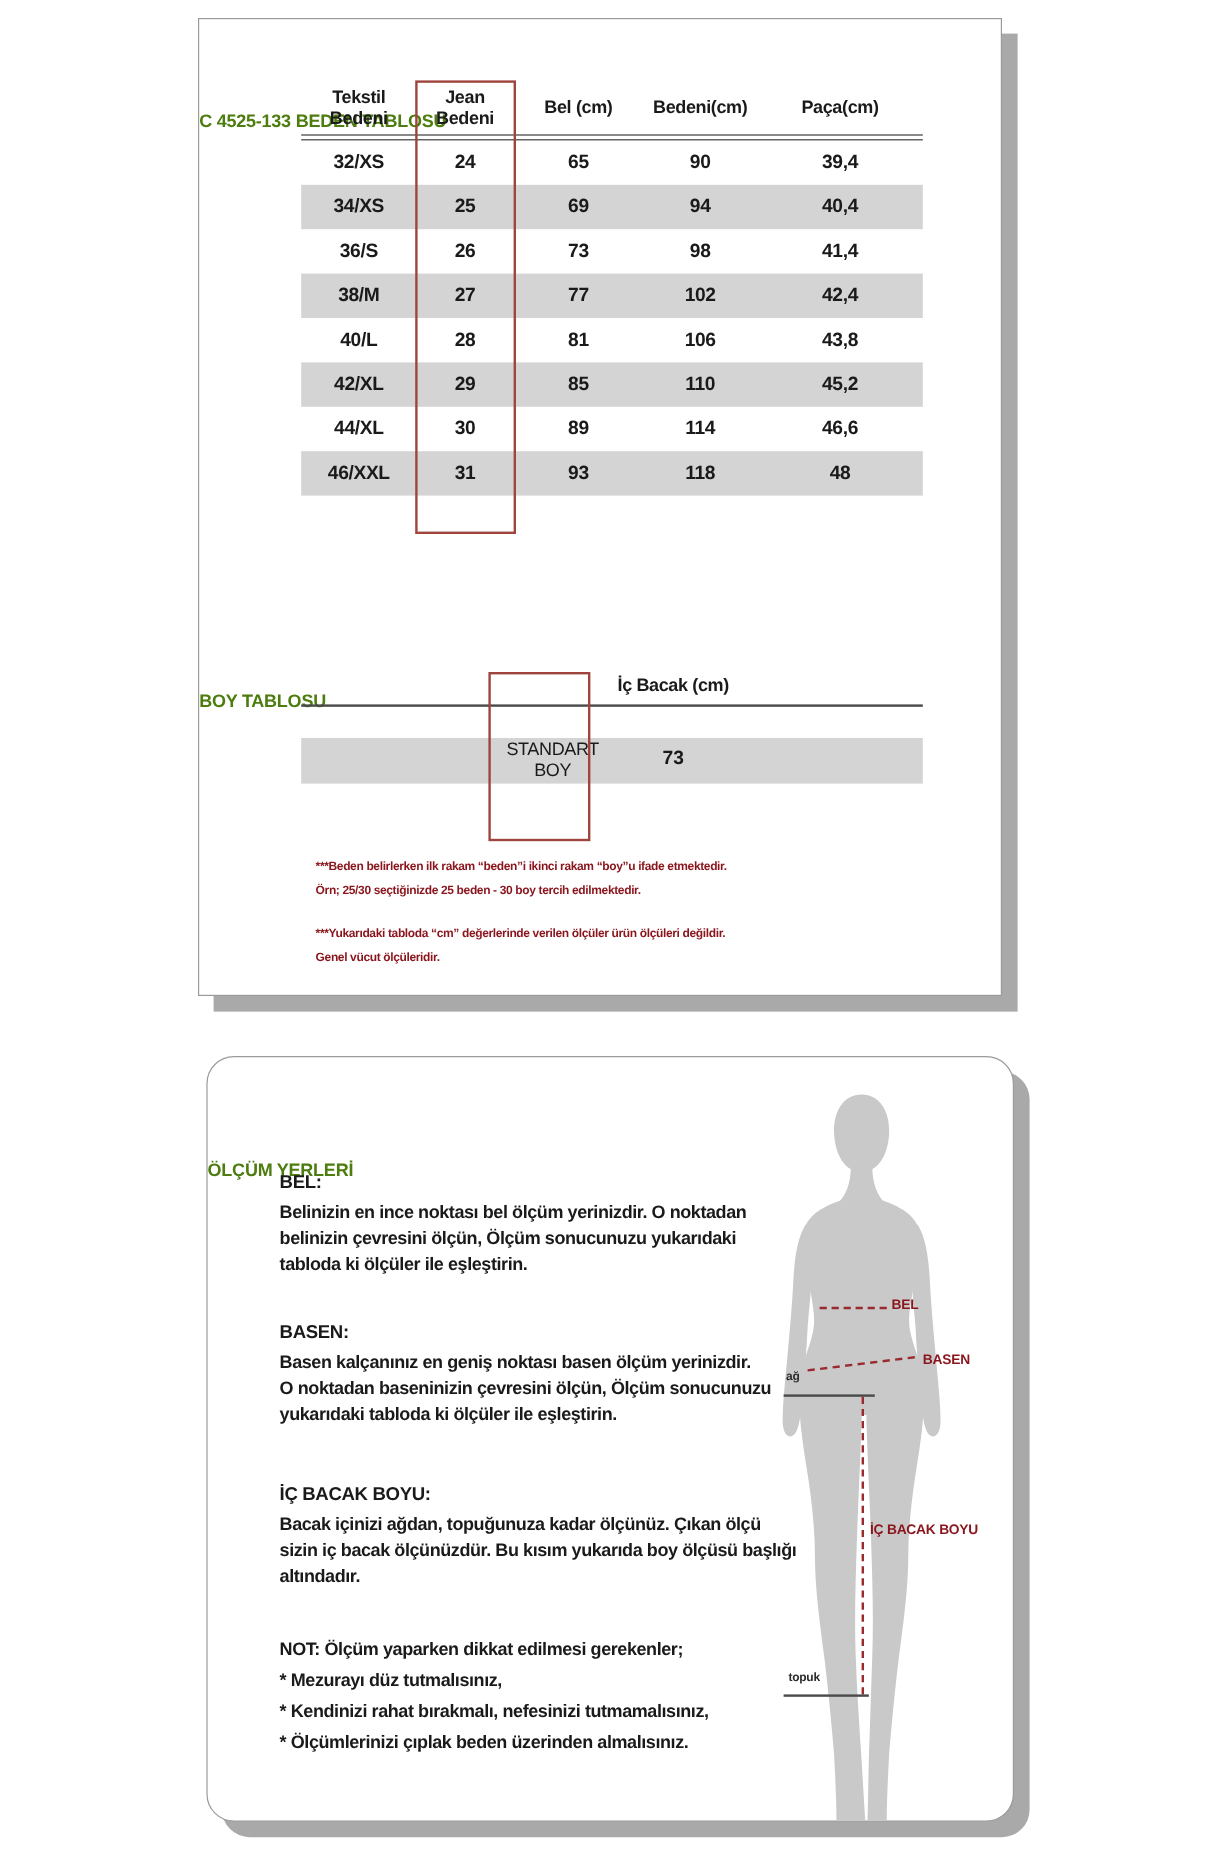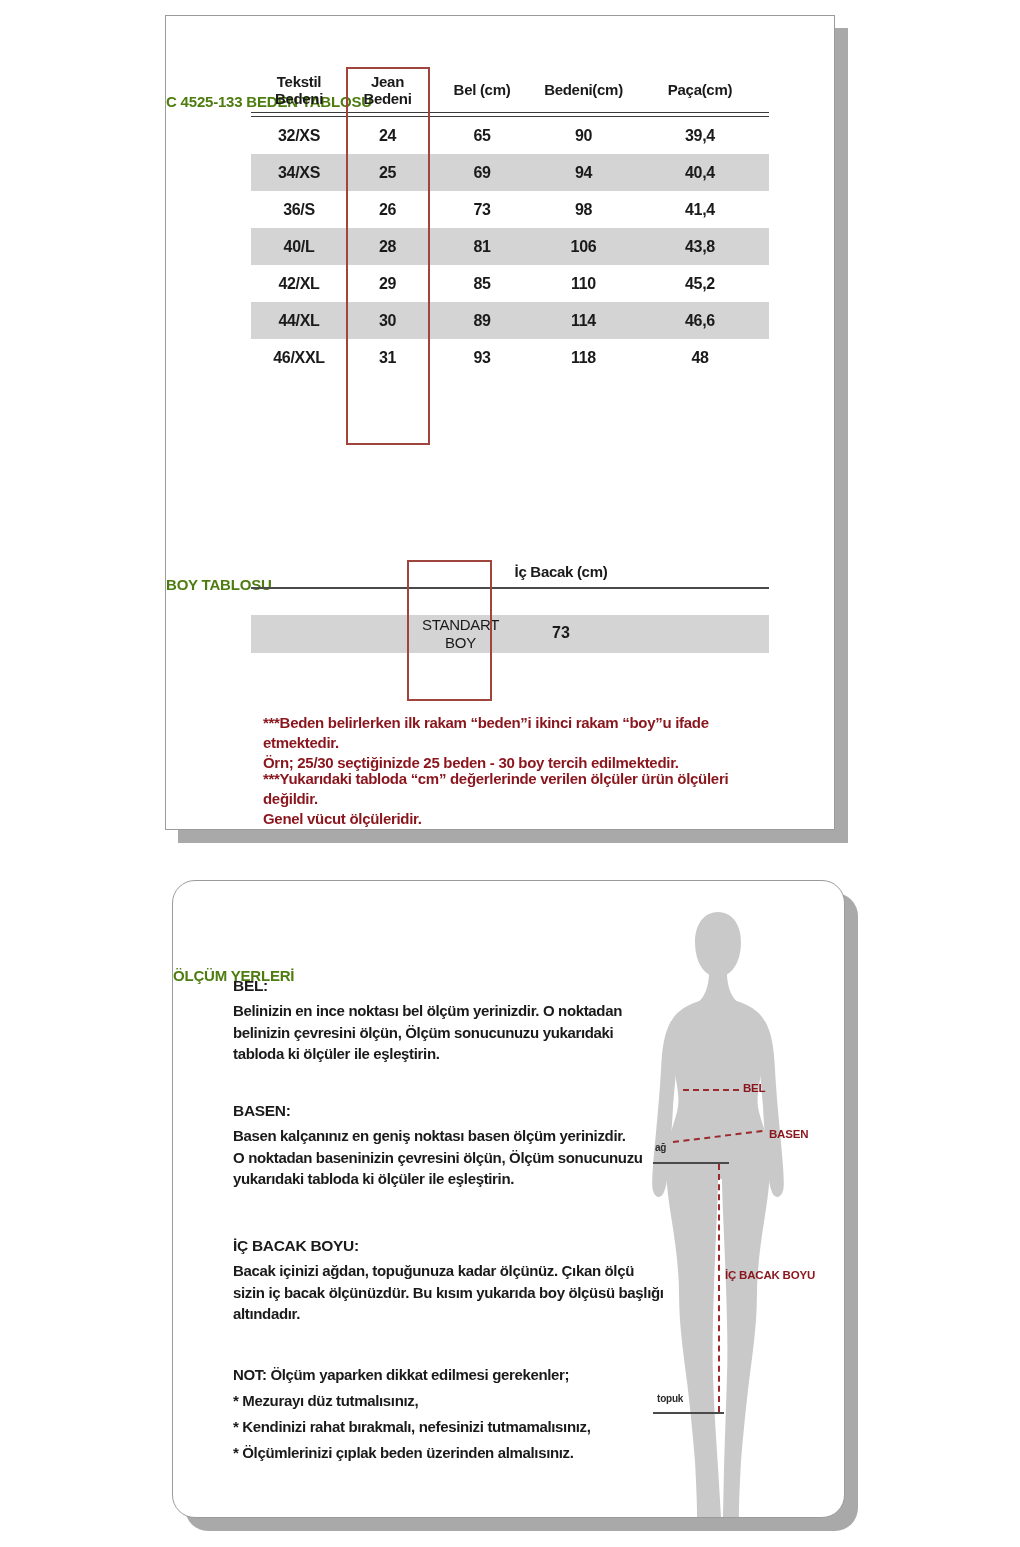--- a/index.html
+++ b/index.html
@@ -52,21 +52,21 @@
   #boy-label{
     position:absolute;left:256px;top:600px;width:77px;text-align:center;
     font-weight:normal;font-size:15px;line-height:18px;white-space:pre-line;letter-spacing:-0.3px;
   }
   #boy-value{
     position:absolute;left:340px;top:608px;width:110px;text-align:center;
     font-weight:bold;font-size:16px;
   }
   .footnote{
     position:absolute;left:97px;width:510px;
-    color:#8a151d;font-weight:bold;font-size:15px;line-height:20px;
+    color:#8a151d;font-weight:bold;font-size:10px;line-height:20px;
     white-space:pre-line;letter-spacing:-0.3px;
   }
   #footnote1{top:697px;}
   #footnote2{top:753px;}
   
   .sec-head{
     position:absolute;left:60px;font-weight:bold;font-size:15.5px;letter-spacing:-0.3px;
   }
   .sec-body{
     position:absolute;left:60px;width:440px;
@@ -134,20 +134,27 @@
       <div>40,4</div>
     </div>
     <div class="trow">
       <div>36/S</div>
       <div>26</div>
       <div>73</div>
       <div>98</div>
       <div>41,4</div>
     </div>
     <div class="trow">
+      <div>38/M</div>
+      <div>27</div>
+      <div>77</div>
+      <div>102</div>
+      <div>42,4</div>
+    </div>
+    <div class="trow">
       <div>40/L</div>
       <div>28</div>
       <div>81</div>
       <div>106</div>
       <div>43,8</div>
     </div>
     <div class="trow">
       <div>42/XL</div>
       <div>29</div>
       <div>85</div>

